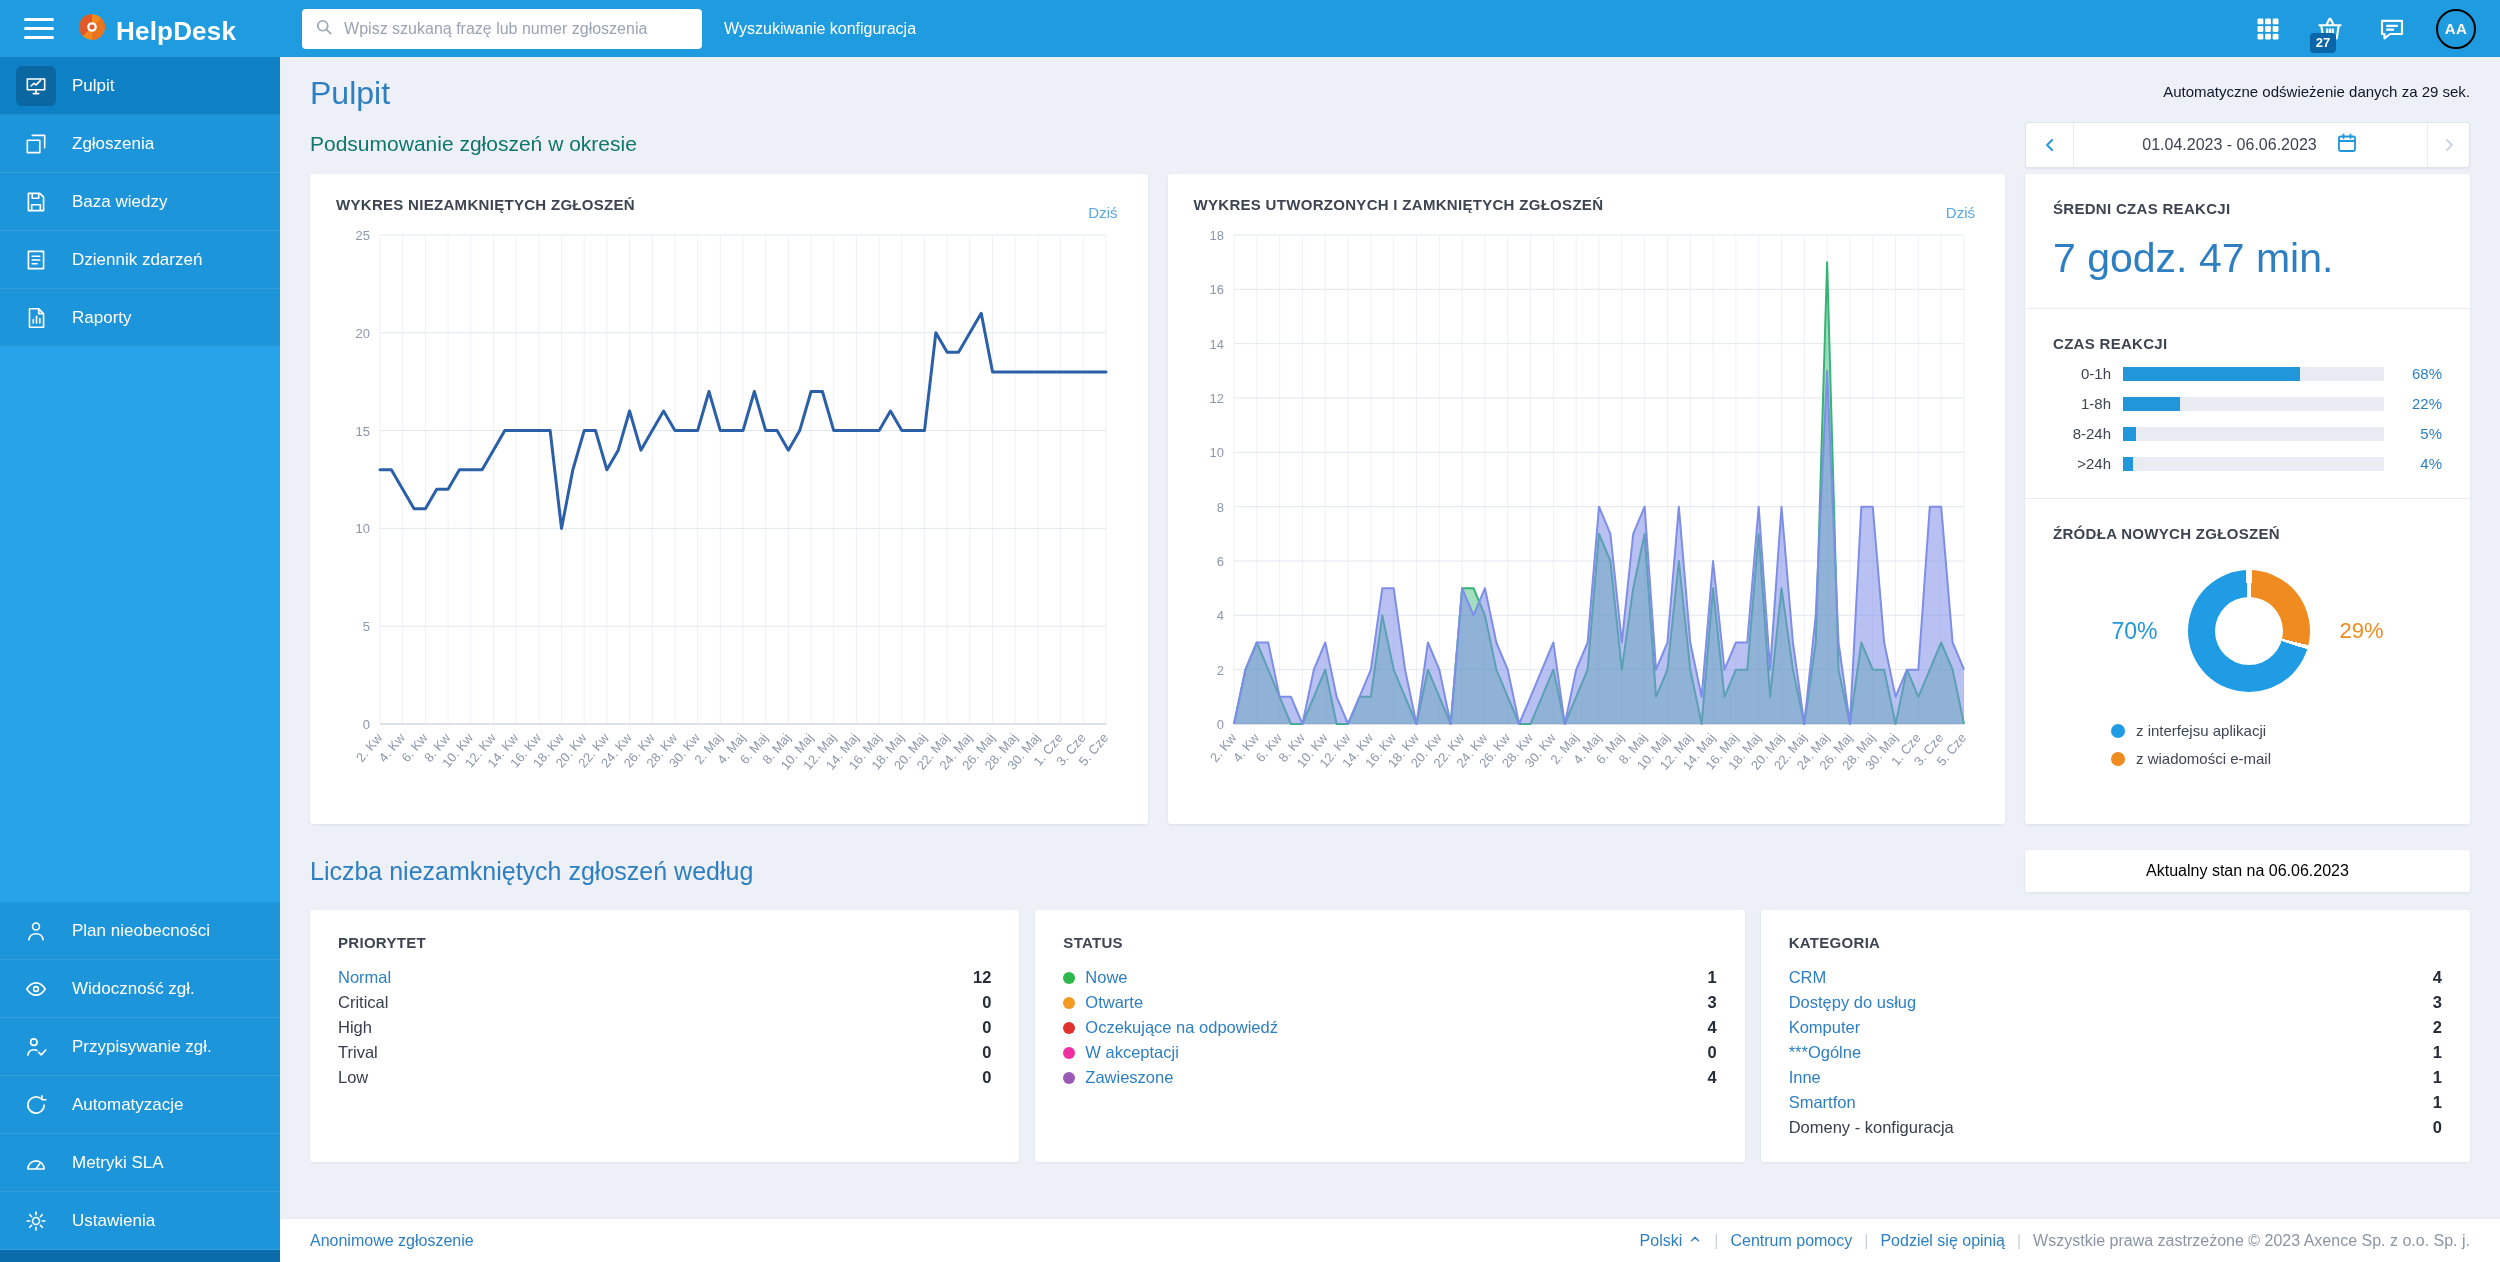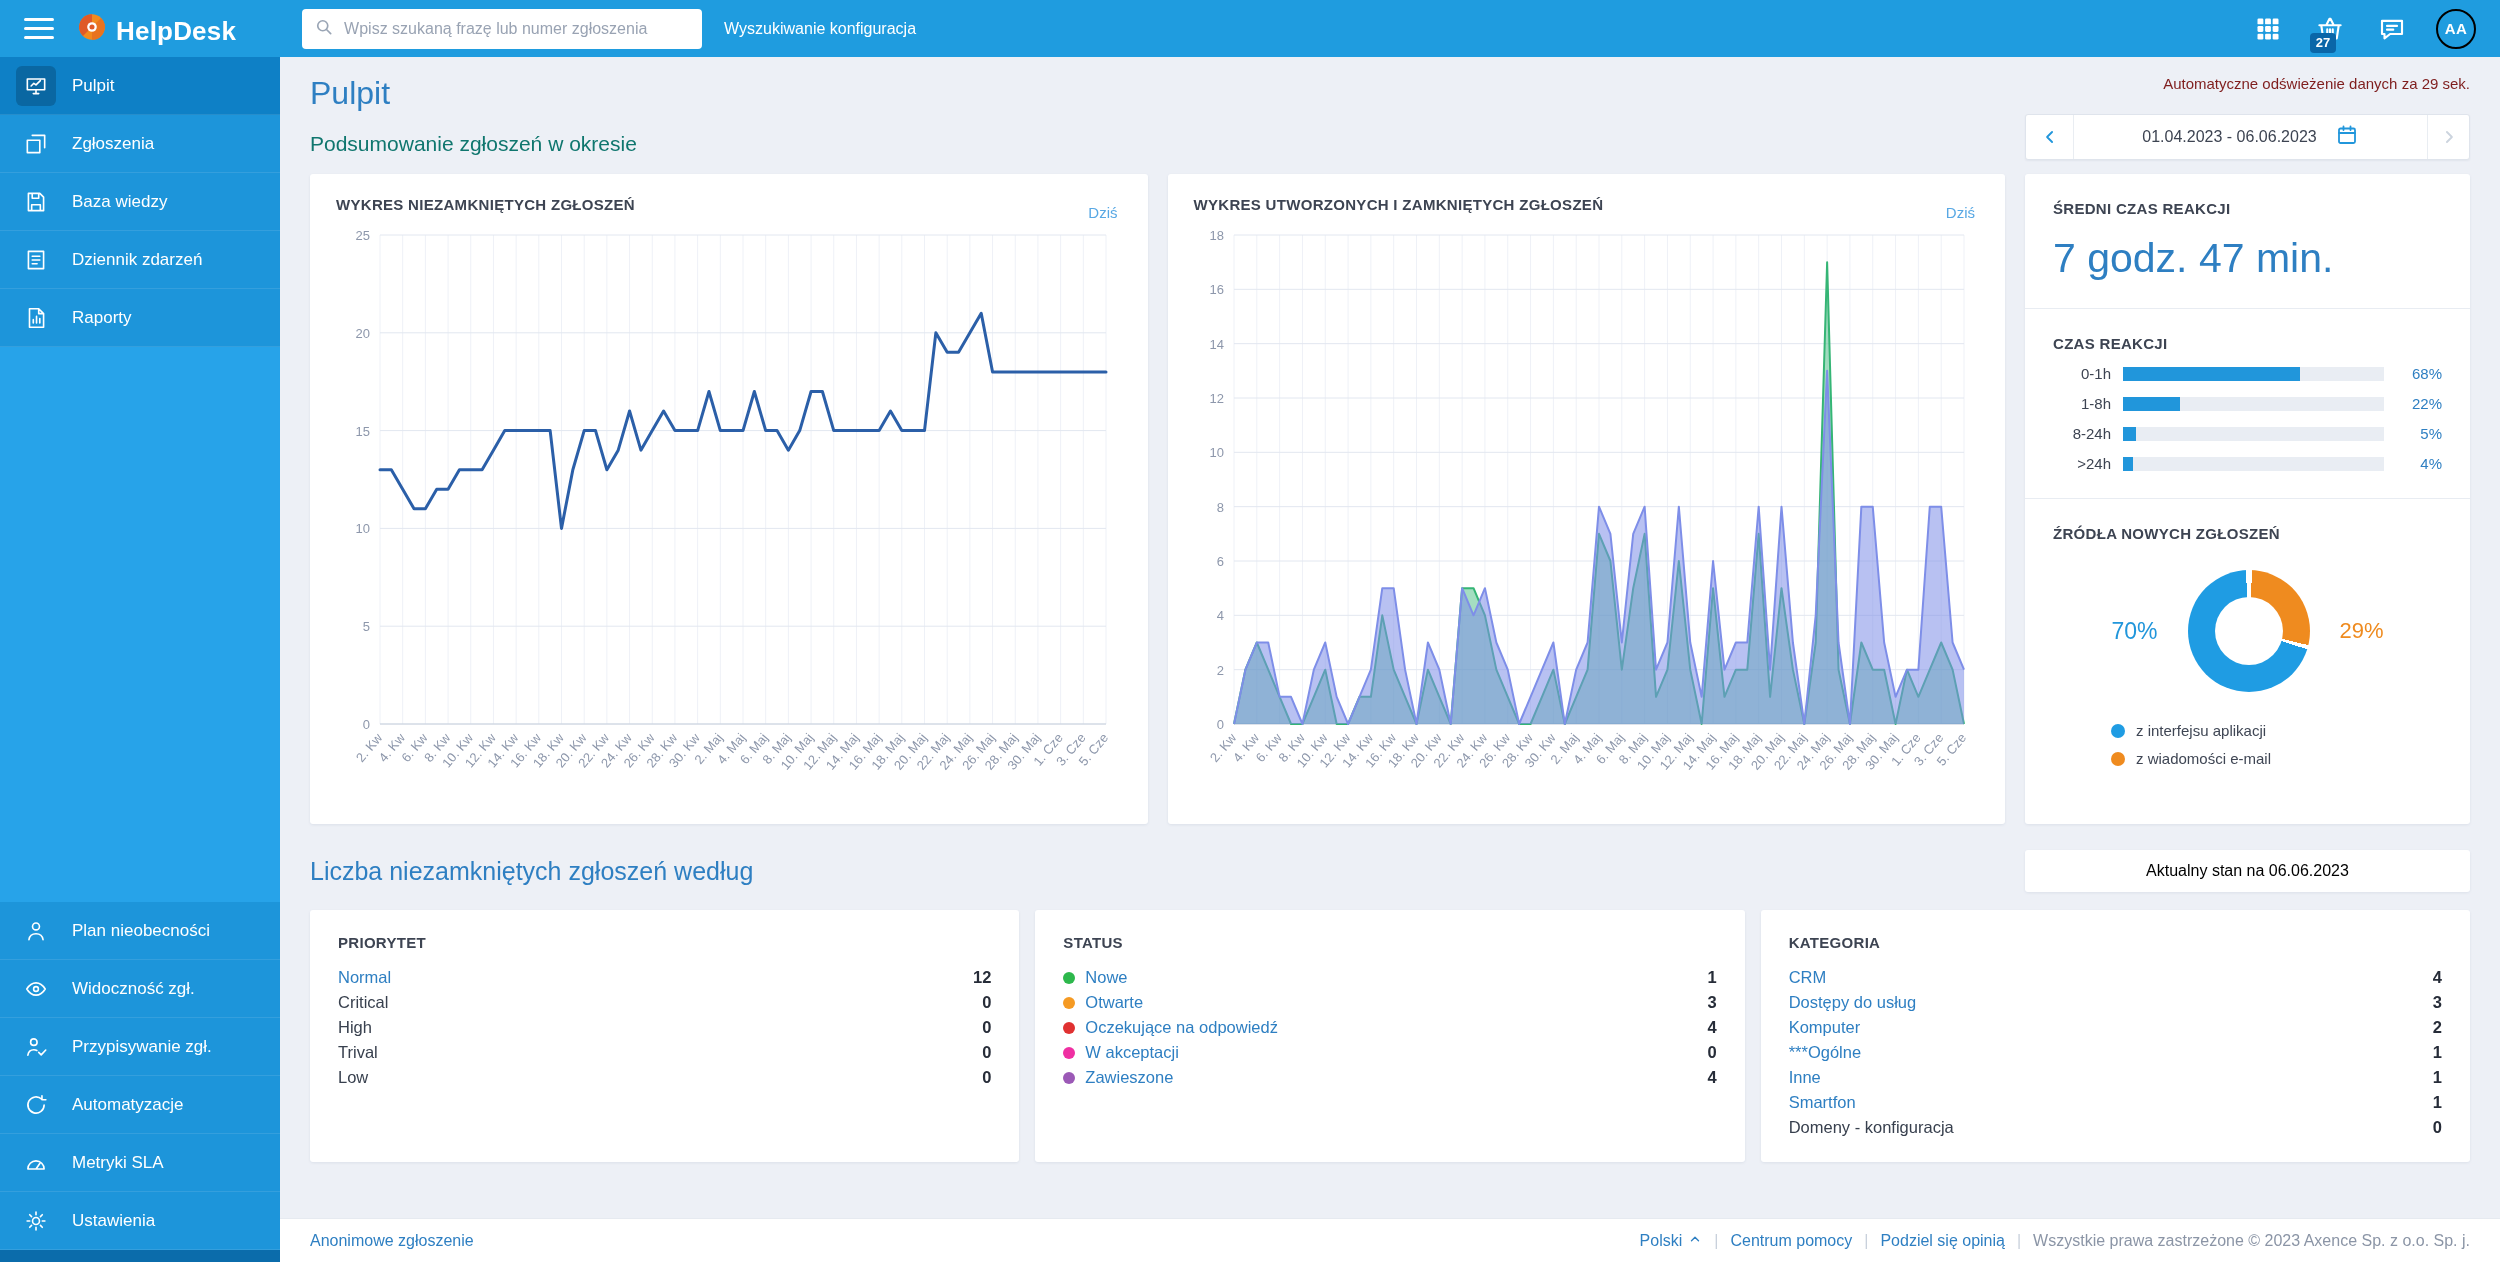--- a/index.html
+++ b/index.html
@@ -30,21 +30,21 @@
   .nav-item.active .nav-icon{background:rgba(4,46,80,.30)}
   .nav-label{color:#fff;font-size:17px}
   .sidebar-strip{height:12px;background:#0b6cab}
 
   
   .main{position:absolute;left:280px;top:57px;width:2220px;height:1161px;padding:18px 30px 0}
   .page-head{display:flex;justify-content:space-between;align-items:flex-start}
   .page-title{color:#2e7fc2;font-size:32px;font-weight:400}
   .page-sub{color:#0f766e;font-size:21px;font-weight:400;margin-top:20px;margin-bottom:18px}
   .head-right{display:flex;flex-direction:column;align-items:flex-end}
-  .refresh-note{color:#7f1d1d;font-size:15px;margin-top:0}
+  .refresh-note{color:#0f172a;font-size:15px;margin-top:8px}
   .date-ctrl{margin-top:22px;width:445px;height:46px;background:#fff;border:1px solid #dfe4ec;border-radius:3px;display:flex;align-items:stretch;box-shadow:0 1px 2px rgba(30,50,90,.06)}
   .date-btn{width:48px;display:flex;align-items:center;justify-content:center;border-right:1px solid #e9edf2;cursor:pointer}
   .date-main{flex:1;display:flex;align-items:center;justify-content:center;gap:18px;font-size:16px;color:#3d4452}
   .date-next{width:42px;display:flex;align-items:center;justify-content:center;border-left:1px solid #e9edf2;cursor:pointer}
 
   .card{background:#fff;border-radius:3px;box-shadow:0 1px 3px rgba(30,50,90,.08)}
 
   
   .charts-row{display:flex;gap:20px;height:650px}
   .chart-card{flex:1;padding:22px 26px 14px;position:relative;display:flex;flex-direction:column;min-width:0}

